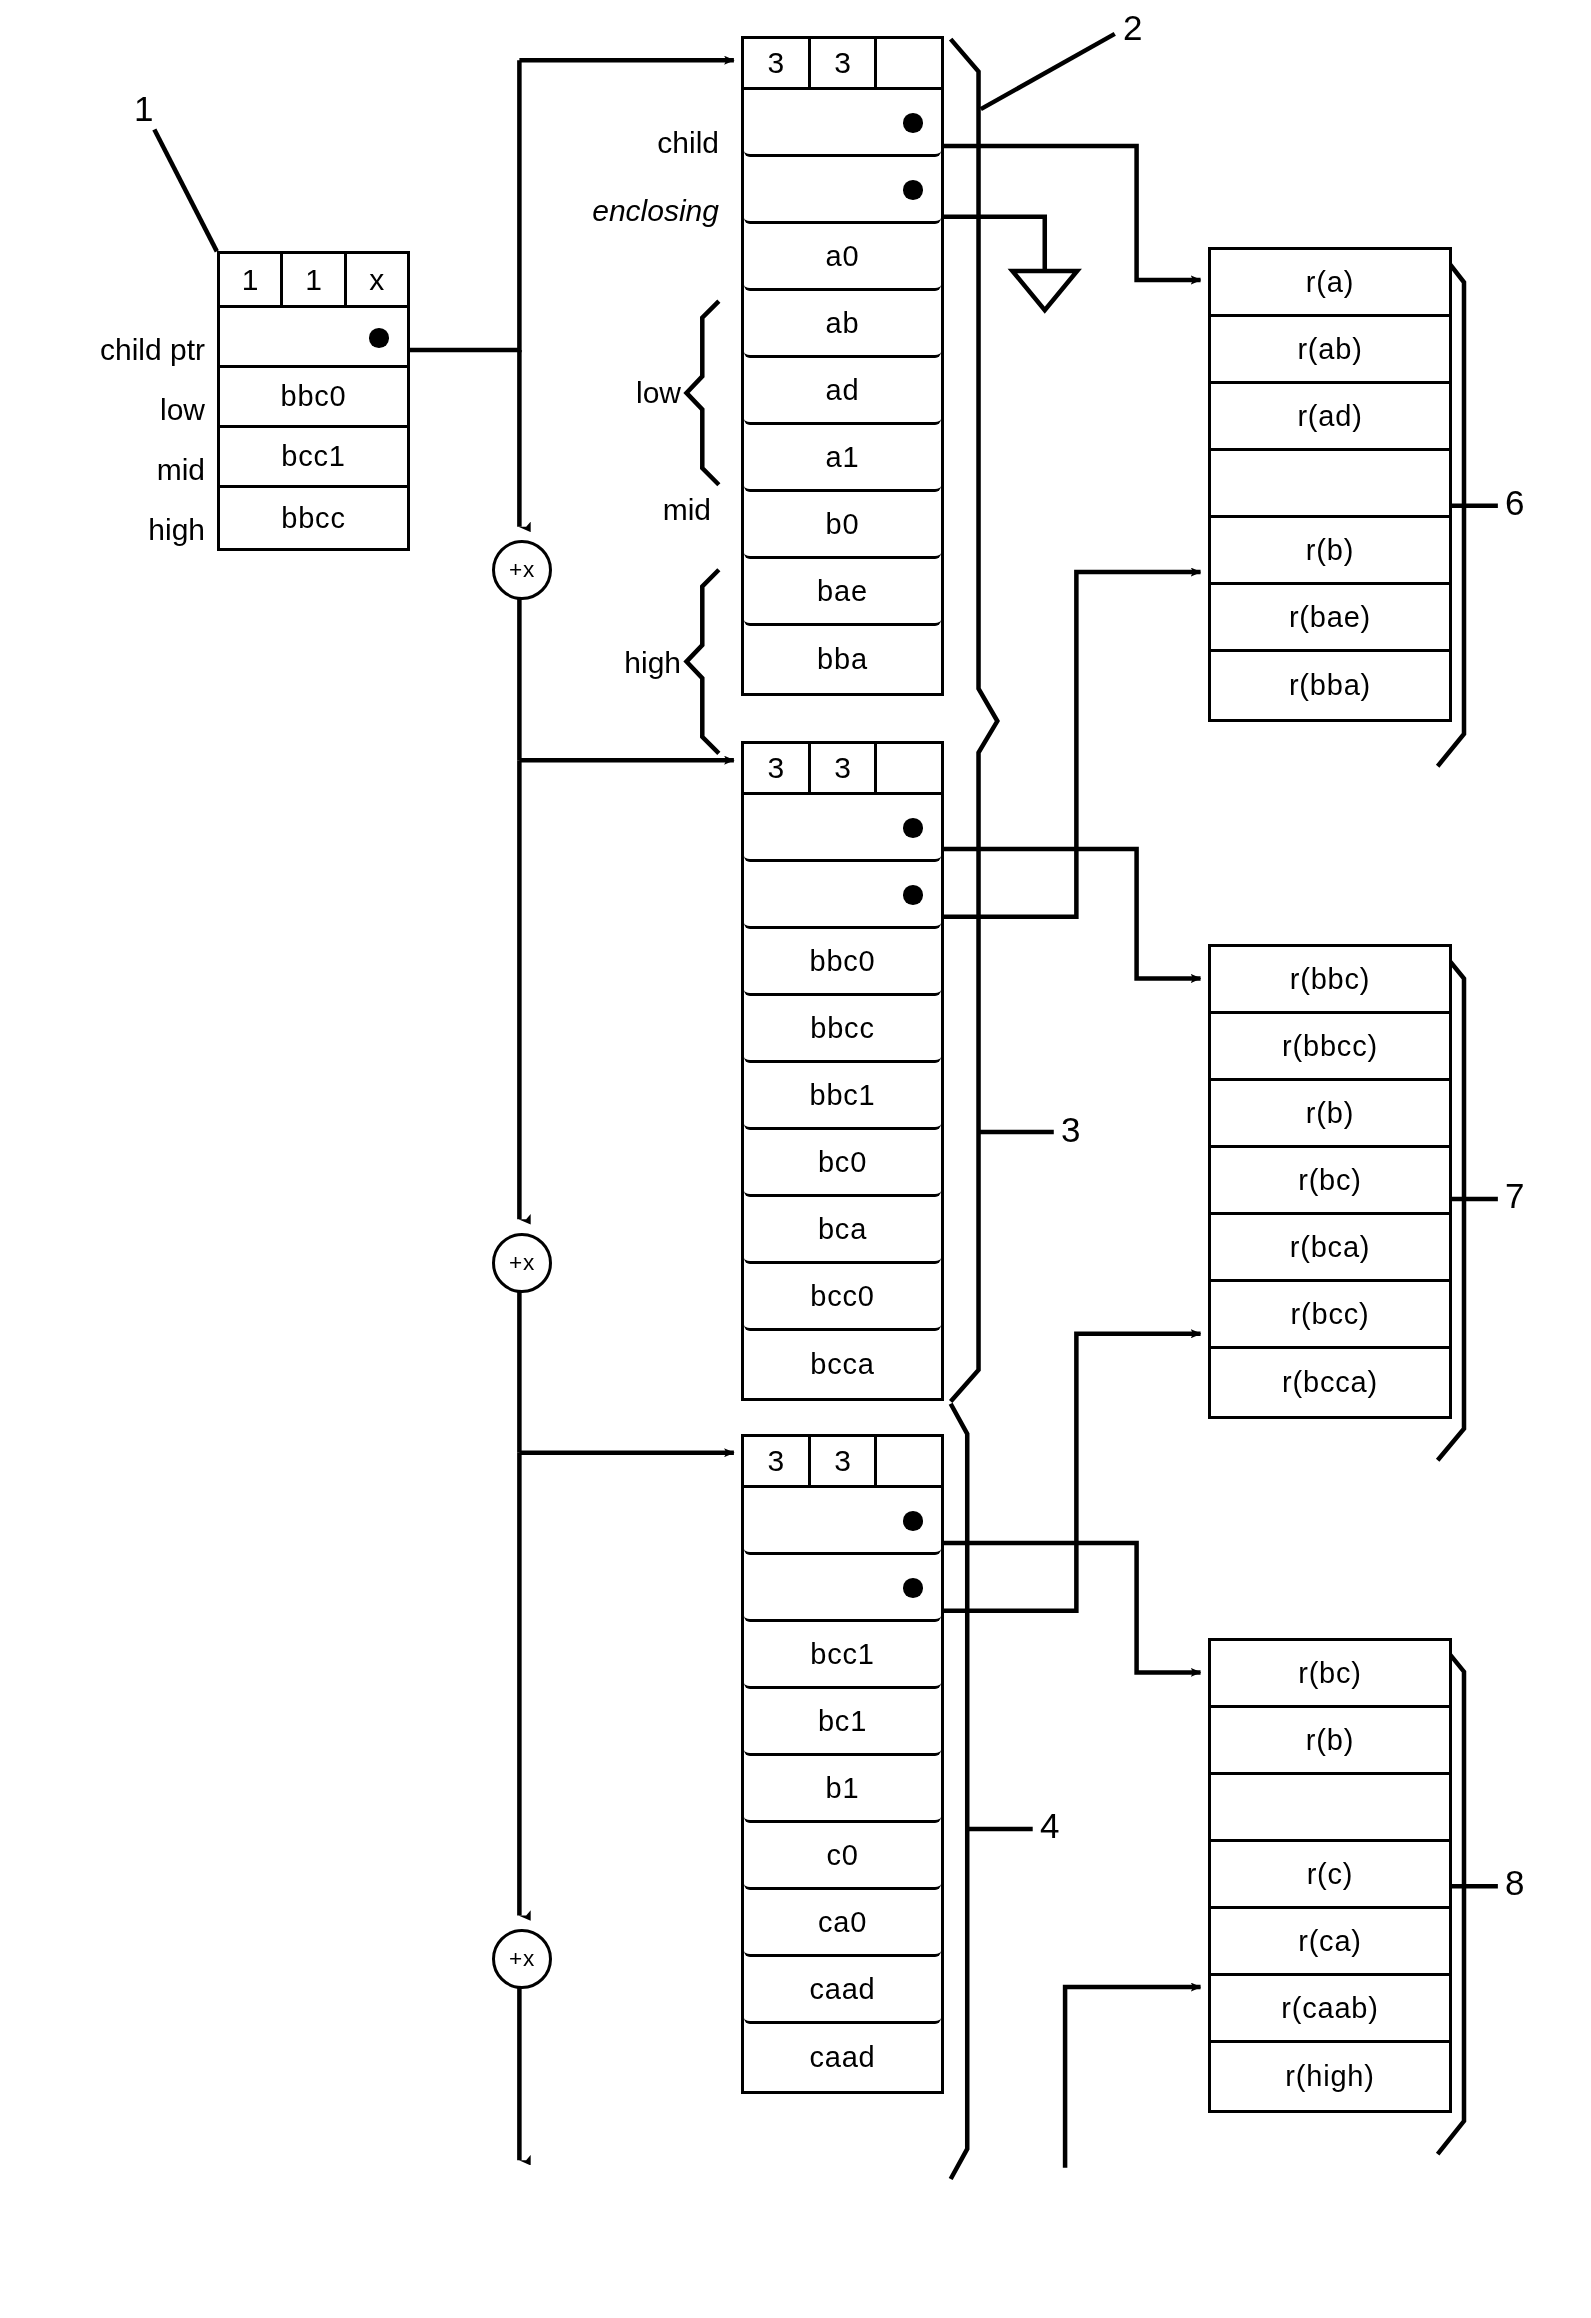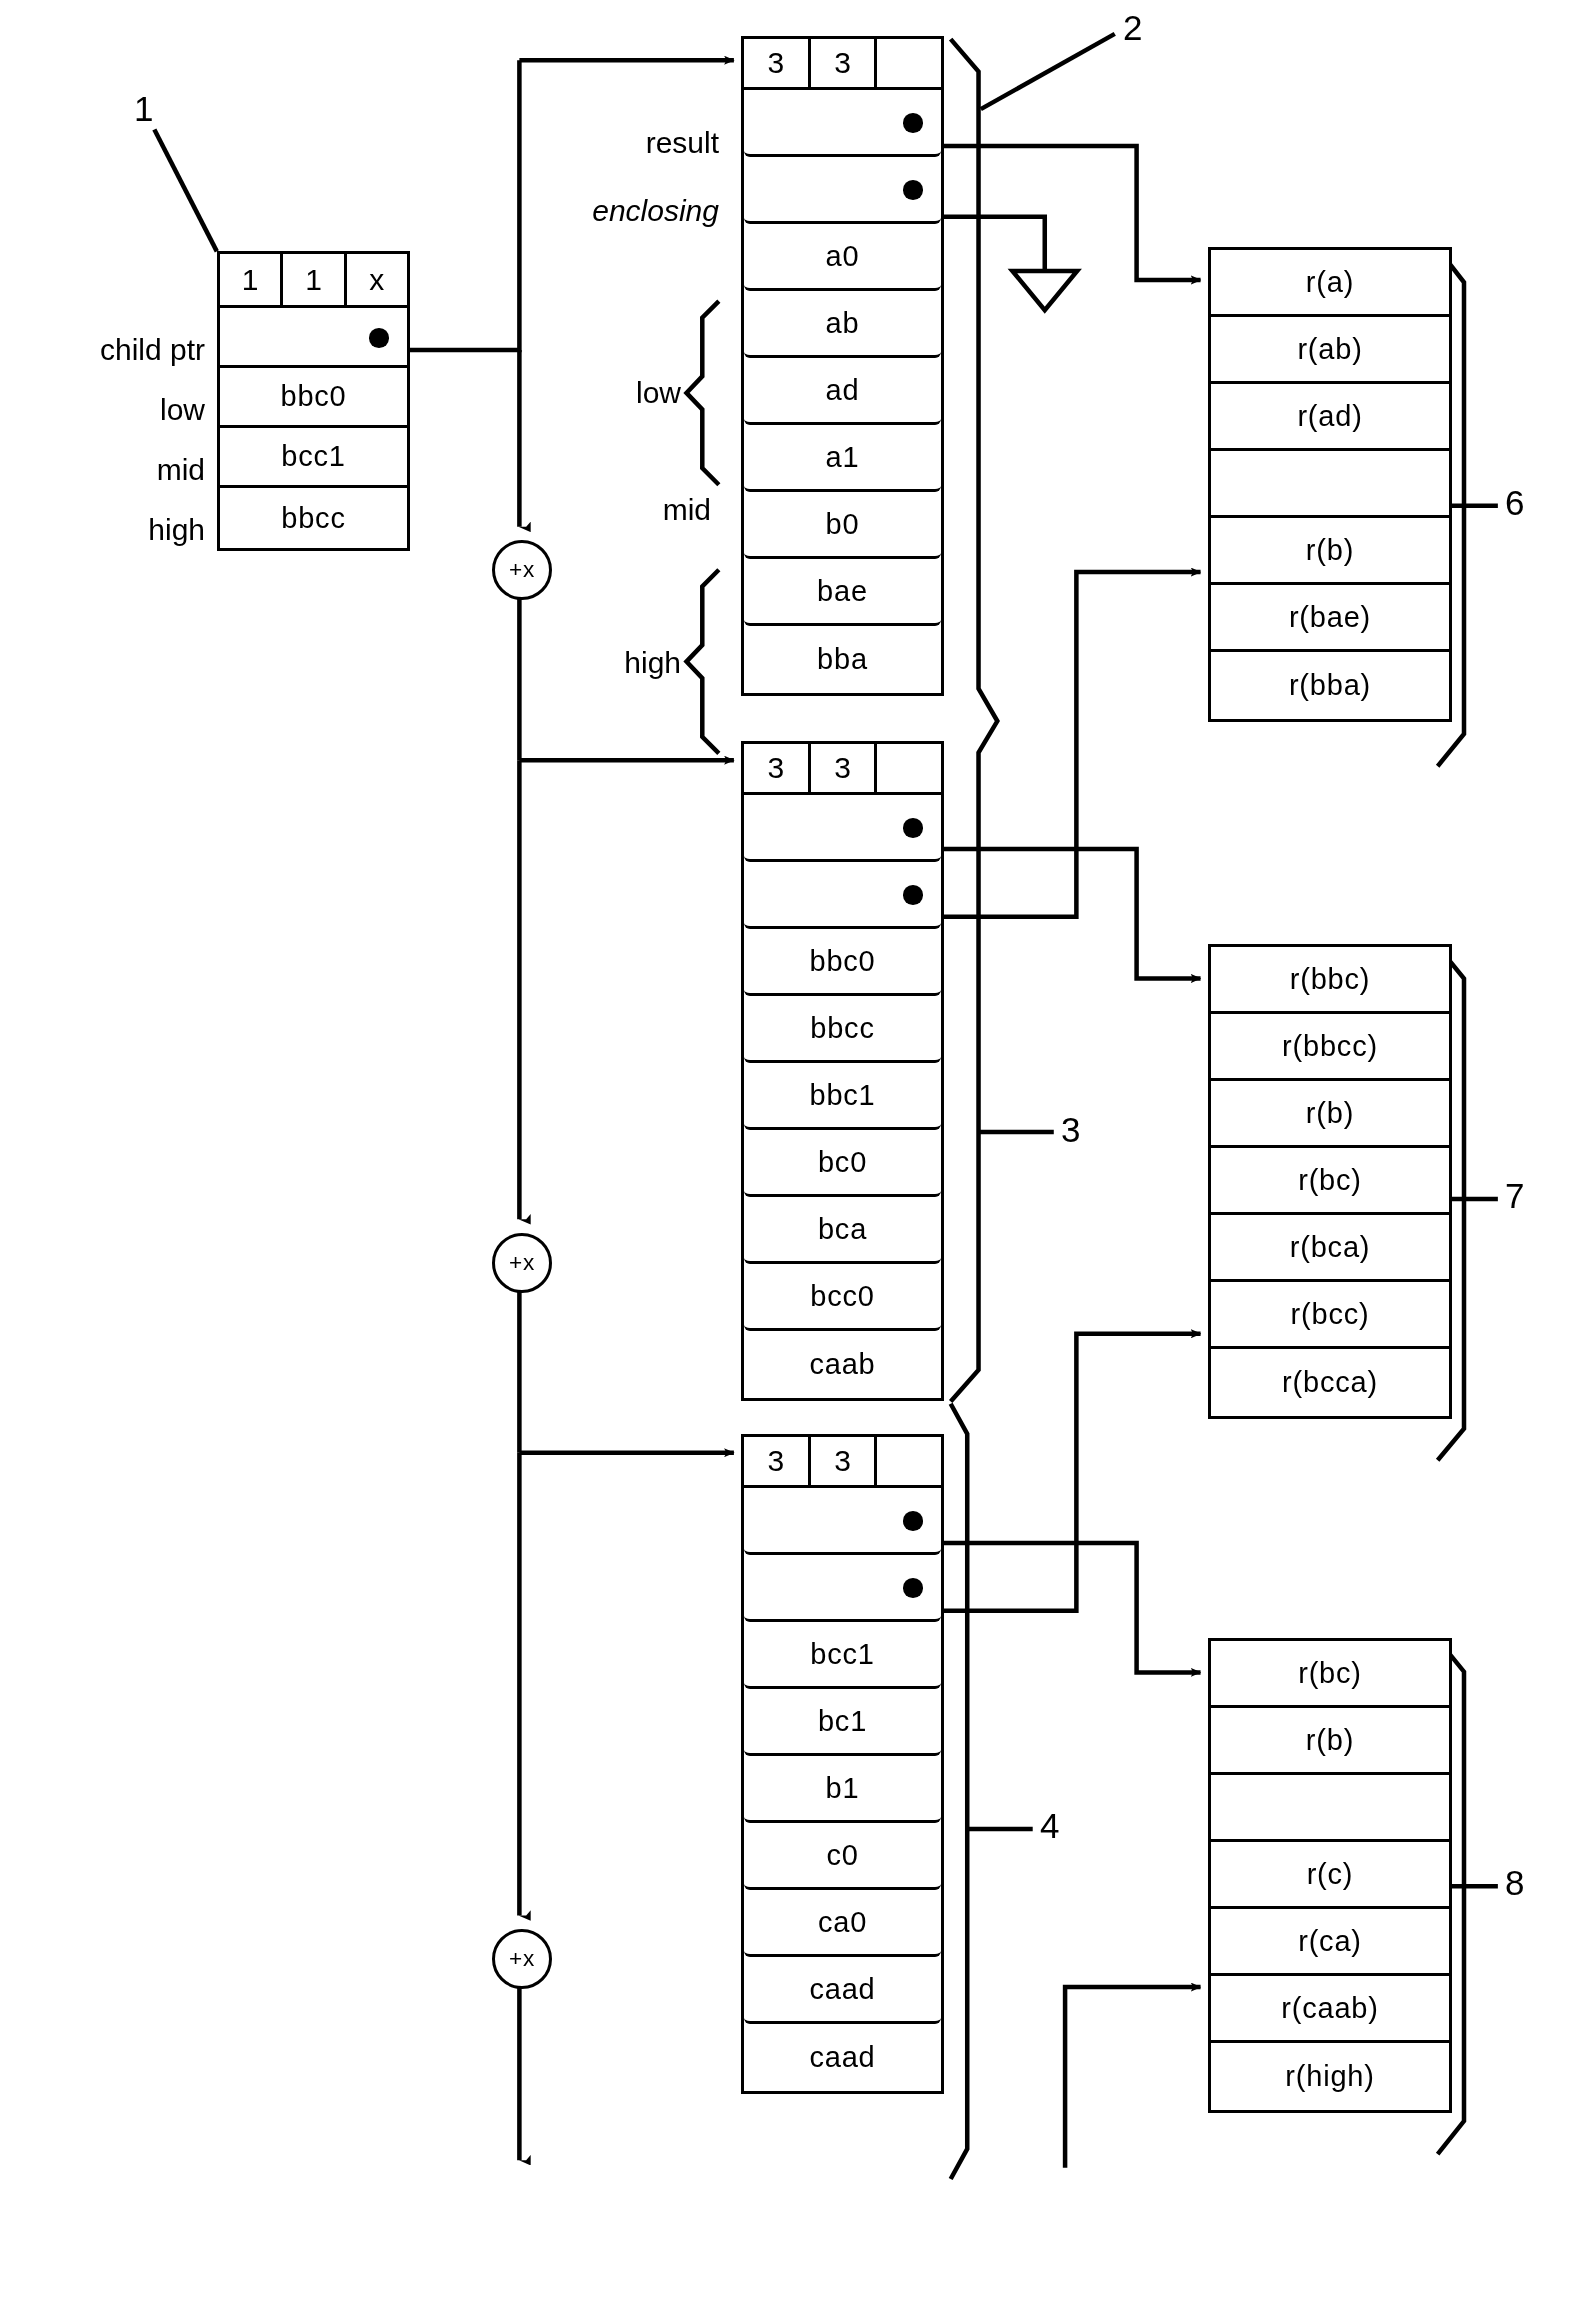--- a/index.html
+++ b/index.html
@@ -183,21 +183,21 @@
       <span class="dot" style="right:18px;top:23px;"></span>
     </div>
     <div class="row">a0</div>
     <div class="row">ab</div>
     <div class="row">ad</div>
     <div class="row">a1</div>
     <div class="row">b0</div>
     <div class="row">bae</div>
     <div class="row">bba</div>
   </div>
-  <div class="lbl" style="left:489px;top:126px;width:230px;">result</div>
+  <div class="lbl" style="left:489px;top:126px;width:230px;">child</div>
   <div class="lbl" style="left:489px;top:194px;width:230px;font-style:italic;">enclosing</div>
   <div class="lbl" style="left:489px;top:376px;width:192px;">low</div>
   <div class="lbl" style="left:489px;top:493px;width:222px;">mid</div>
   <div class="lbl" style="left:489px;top:646px;width:192px;">high</div>
 
   <div class="tbl cblk" id="blk3">
     <div class="hdr">
       <div class="hc">3</div>
       <div class="hc">3</div>
       <div class="hc"></div>
@@ -207,21 +207,21 @@
     </div>
     <div class="row">
       <span class="dot" style="right:18px;top:23px;"></span>
     </div>
     <div class="row">bbc0</div>
     <div class="row">bbcc</div>
     <div class="row">bbc1</div>
     <div class="row">bc0</div>
     <div class="row">bca</div>
     <div class="row">bcc0</div>
-    <div class="row">caab</div>
+    <div class="row">bcca</div>
   </div>
 
   <div class="tbl cblk" id="blk4">
     <div class="hdr">
       <div class="hc">3</div>
       <div class="hc">3</div>
       <div class="hc"></div>
     </div>
     <div class="row">
       <span class="dot" style="right:18px;top:23px;"></span>

